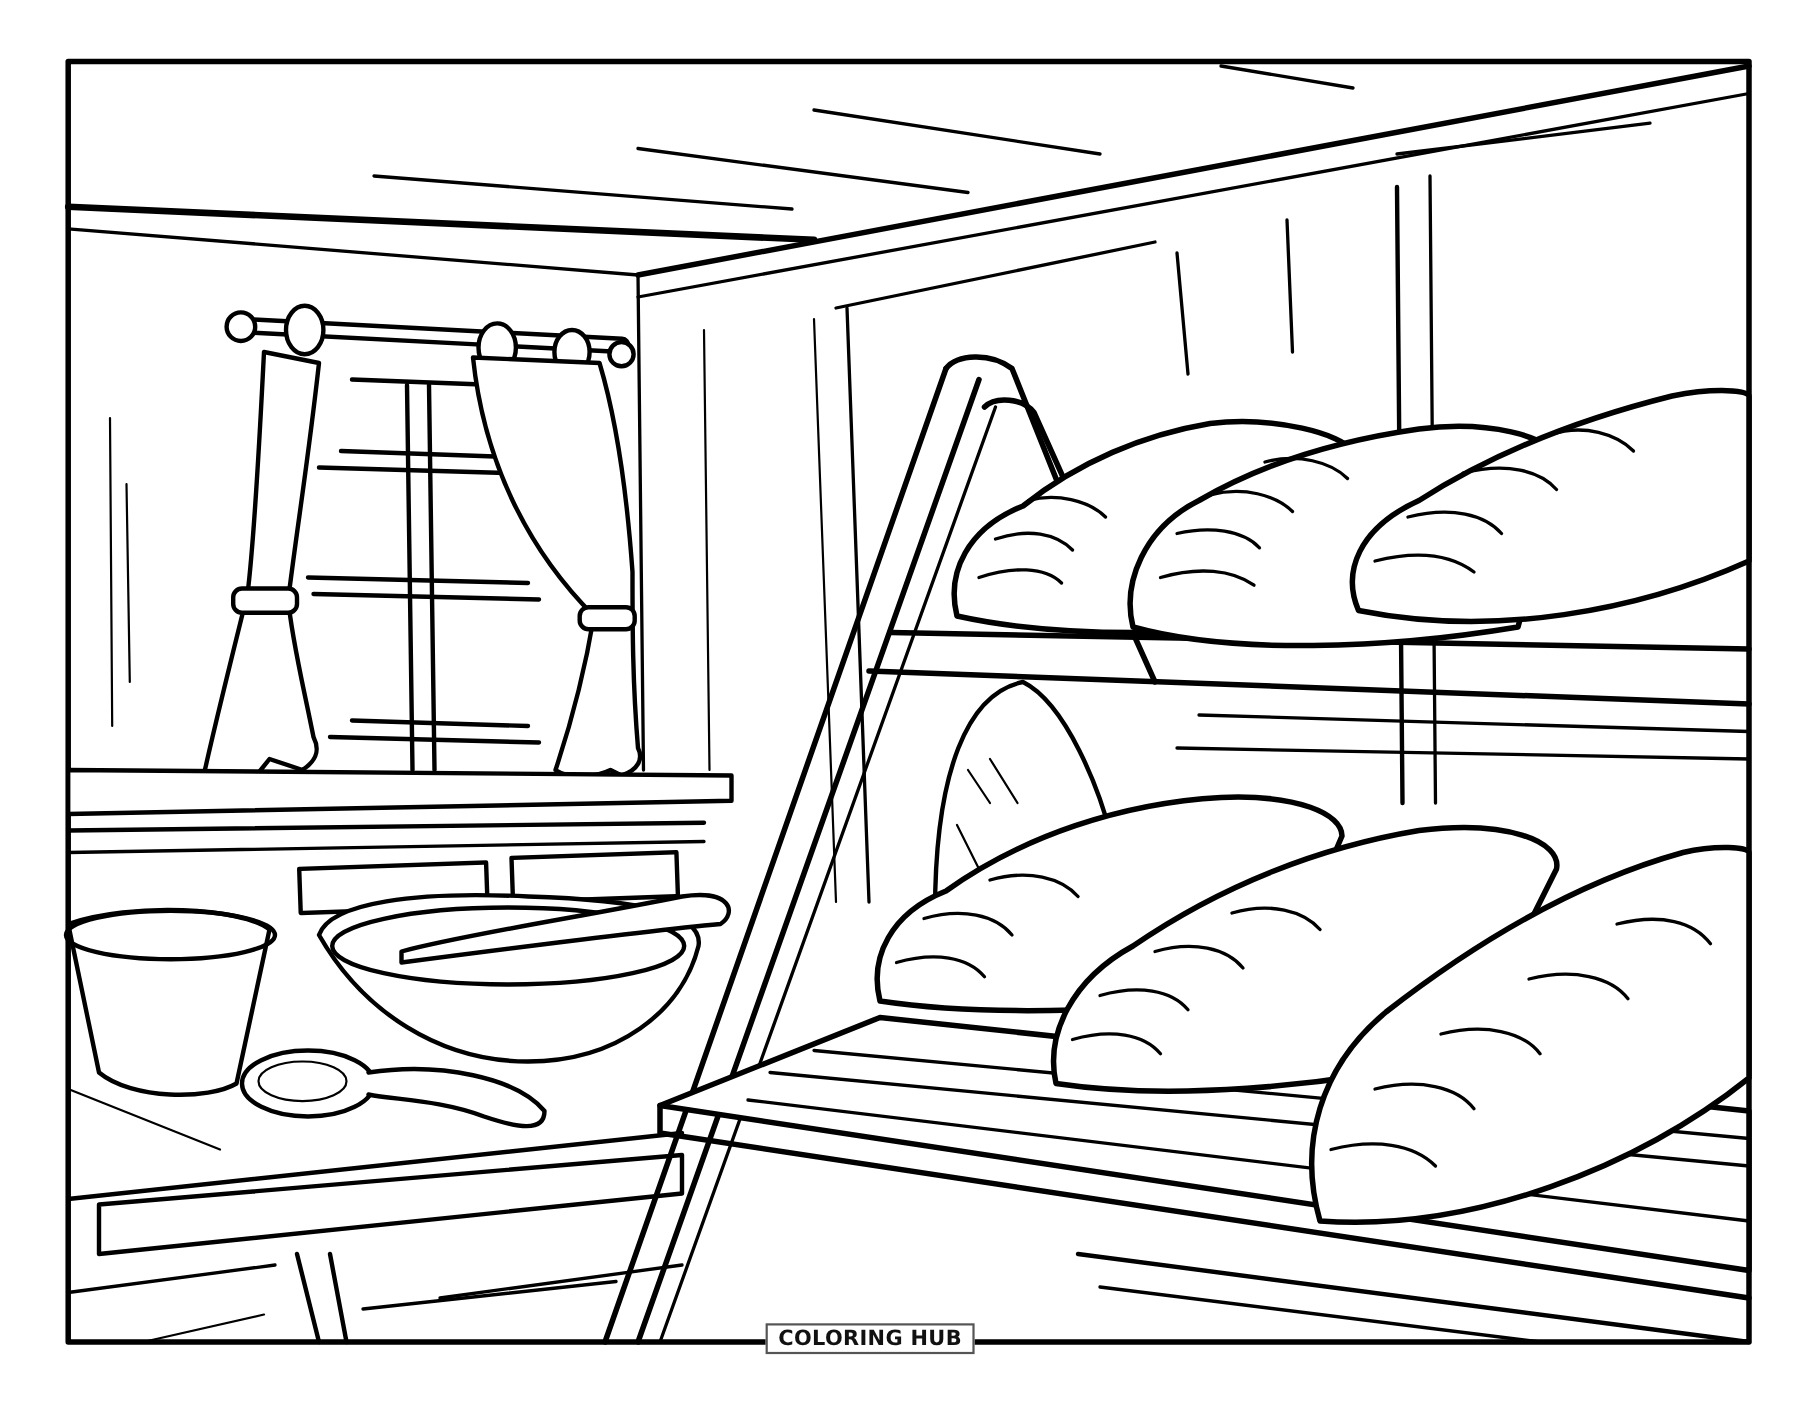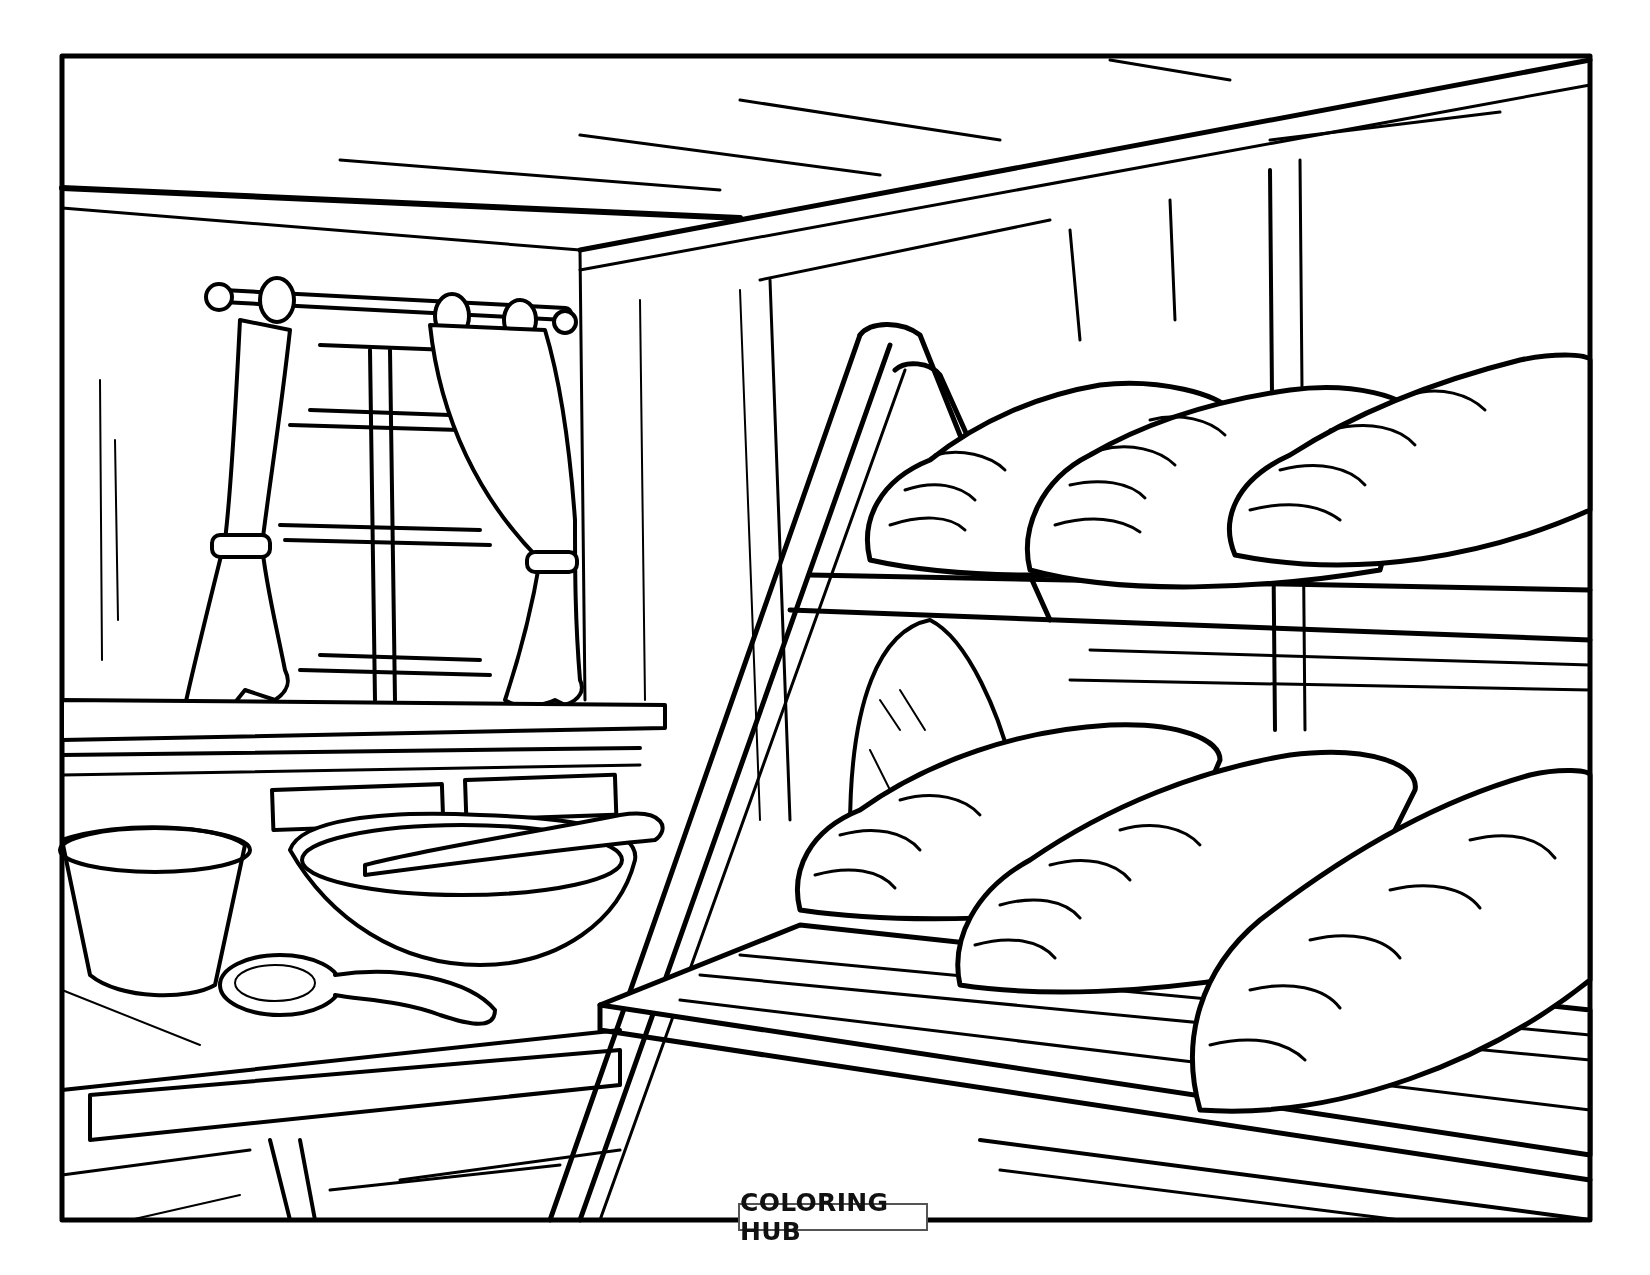--- a/index.html
+++ b/index.html
@@ -1,23 +1,23 @@
 <!DOCTYPE html>
 <html><head>
 <meta charset="utf-8">
 <style>
   html, body { margin:0; padding:0; background:#ffffff; }
   body { width:1650px; height:1275px; position:relative; overflow:hidden; font-family:"DejaVu Sans", sans-serif; }
   .art { position:absolute; left:0; top:0; width:1650px; height:1275px; }
   .art path, .art line, .art ellipse, .art rect, .art polyline, .art polygon, .art circle { fill:#fff; stroke:#000; stroke-linecap:round; stroke-linejoin:round; }
   .logo {
-    position:absolute; left:738px; top:1203px; width:190px; height:28px;
+    position:absolute; left:696px; top:1203px; width:190px; height:28px;
     background:#fff; border:2px solid #555; box-sizing:border-box;
     display:flex; align-items:center; justify-content:center;
-    font-family:"DejaVu Sans", sans-serif; font-weight:bold; font-size:25px; color:#111; letter-spacing:0.3px;
+    font-family:"DejaVu Sans", sans-serif; font-weight:bold; font-size:19px; color:#111; letter-spacing:0.3px;
   }
 </style>
 </head>
 <body>
 
 <svg class="art" viewBox="0 0 1650 1275" xmlns="http://www.w3.org/2000/svg">
 
   <rect x="62" y="56" width="1528" height="1164" style="fill:none;stroke-width:5"></rect>
 
   <g style="stroke-width:3;fill:none">

